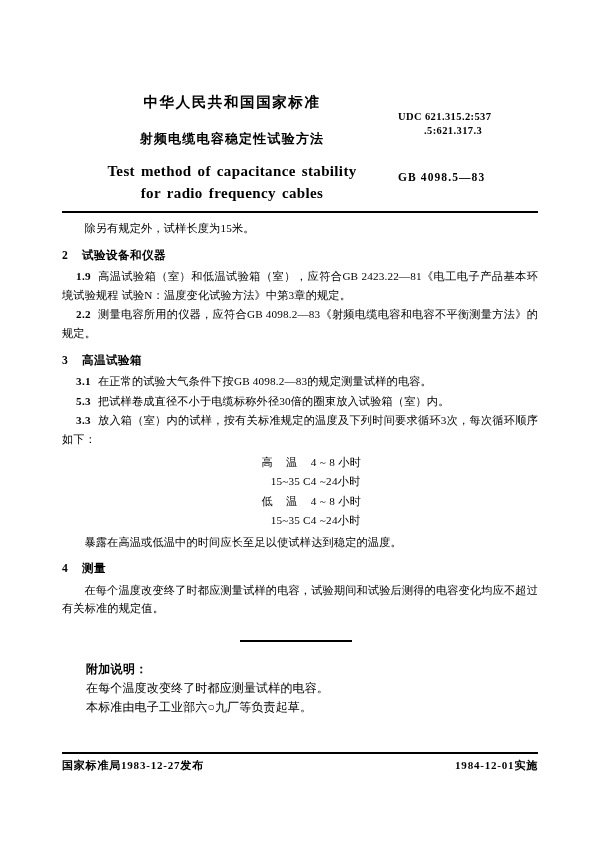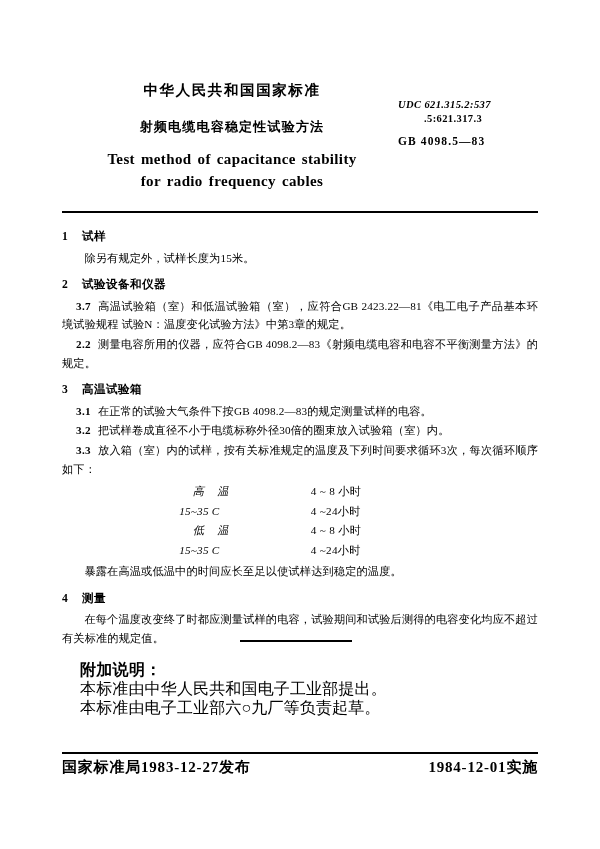--- a/index.html
+++ b/index.html
@@ -19,21 +19,21 @@
     position: absolute;
     left: 0; top: 0;
     width: 600px;
     height: 849px;
   }
 
   
   .header {
     position: absolute;
     left: 62px;
-    top: 82px;
+    top: 94px;
     width: 476px;
     height: 128px;
   }
   .hdr-center {
     position: absolute;
     left: 0;
     top: 0;
     width: 340px;
     text-align: center;
   }
@@ -63,24 +63,24 @@
     position: absolute;
     right: 0;
     top: 16px;
     width: 140px;
     font-family: "Liberation Serif", "DejaVu Serif", serif;
     font-weight: bold;
     font-size: 10.5px;
     line-height: 1.35;
     letter-spacing: 0.4px;
   }
-  .udc-line1 { white-space: nowrap; font-style: italic; }
+  .udc-line1 { white-space: nowrap; }
   .udc-line2 { white-space: nowrap; padding-left: 26px; }
   .gb-no {
-    margin-top: 8px;
+    margin-top: 32px;
     font-size: 11.5px;
     font-weight: bold;
     letter-spacing: 1.1px;
     white-space: nowrap;
   }
 
   
   .rule-top {
     position: absolute;
     left: 62px;
@@ -156,62 +156,61 @@
     border-collapse: collapse;
     font-size: 11.2px;
   }
   .temp-table td {
     padding: 1px 0;
     line-height: 17.5px;
     white-space: nowrap;
   }
   .tt-cond {
     width: 118px;
-    text-align: left;
+    text-align: right;
     letter-spacing: 0.2px;
-    font-style: italic;
   }
   .tt-cond.spaced {
     letter-spacing: 1.2em;
     padding-left: 1.2em;
   }
   .tt-dur {
     width: 110px;
     text-align: left;
     padding-left: 46px;
     letter-spacing: 0.3px;
   }
 
   
   .appendix {
     position: absolute;
-    left: 80px;
+    left: 86px;
     top: 660px;
     width: 440px;
-    font-size: 16px;
+    font-size: 12px;
     line-height: 19px;
   }
   .appendix .app-title {
     font-weight: bold;
     letter-spacing: 0.3px;
   }
   .appendix .app-line {
     letter-spacing: 0.15px;
   }
 
   
   .footer {
     position: absolute;
     left: 62px;
     top: 758px;
     width: 476px;
     display: flex;
     justify-content: space-between;
     align-items: baseline;
-    font-size: 15px;
+    font-size: 11px;
     font-weight: bold;
     letter-spacing: 0.8px;
   }
   .footer span { white-space: nowrap; }
 </style>
 </head>
 <body>
 
 <div class="page">
 
@@ -229,43 +228,40 @@
       <div class="udc-line2">.5:621.317.3</div>
       <div class="gb-no">GB 4098.5—83</div>
     </div>
   </div>
 
   <div class="rule-top"></div>
 
   <div class="body-area">
 
 
-    <div class="sec-head">
-      <span class="num">1</span><span>试样</span>
-    </div>
     <p class="para">除另有规定外，试样长度为15米。</p>
 
     <div class="sec-head">
       <span class="num">2</span><span>试验设备和仪器</span>
     </div>
     <p class="sub-para">
-      <span class="sub-num">3.7</span><span>高温试验箱（室）和低温试验箱（室），应符合GB 2423.22—81《电工电子产品基本环境试验规程 试验N：温度变化试验方法》中第3章的规定。</span>
+      <span class="sub-num">1.9</span><span>高温试验箱（室）和低温试验箱（室），应符合GB 2423.22—81《电工电子产品基本环境试验规程 试验N：温度变化试验方法》中第3章的规定。</span>
     </p>
     <p class="sub-para">
       <span class="sub-num">2.2</span><span>测量电容所用的仪器，应符合GB 4098.2—83《射频电缆电容和电容不平衡测量方法》的规定。</span>
     </p>
 
     <div class="sec-head">
       <span class="num">3</span><span>高温试验箱</span>
     </div>
     <p class="sub-para">
       <span class="sub-num">3.1</span><span>在正常的试验大气条件下按GB 4098.2—83的规定测量试样的电容。</span>
     </p>
     <p class="sub-para">
-      <span class="sub-num">3.2</span><span>把试样卷成直径不小于电缆标称外径30倍的圈束放入试验箱（室）内。</span>
+      <span class="sub-num">5.3</span><span>把试样卷成直径不小于电缆标称外径30倍的圈束放入试验箱（室）内。</span>
     </p>
     <p class="sub-para">
       <span class="sub-num">3.3</span><span>放入箱（室）内的试样，按有关标准规定的温度及下列时间要求循环3次，每次循环顺序如下：</span>
     </p>
 
     <div class="temp-table">
       <table>
         <tbody>
           <tr>
             <td class="tt-cond spaced">高温</td>
@@ -293,21 +289,21 @@
       <span class="num">4</span><span>测量</span>
     </div>
     <p class="para">在每个温度改变终了时都应测量试样的电容，试验期间和试验后测得的电容变化均应不超过有关标准的规定值。</p>
 
   </div>
 
   <div class="rule-mid"></div>
 
   <div class="appendix">
     <div class="app-title">附加说明：</div>
-    <div class="app-line">本标准由中华人民共和国电子工业部提出。</div>
+    <div class="app-line">在每个温度改变终了时都应测量试样的电容。</div>
     <div class="app-line">本标准由电子工业部六○九厂等负责起草。</div>
   </div>
 
   <div class="rule-bottom"></div>
 
   <div class="footer">
     <span>国家标准局1983-12-27发布</span>
     <span>1984-12-01实施</span>
   </div>
 

